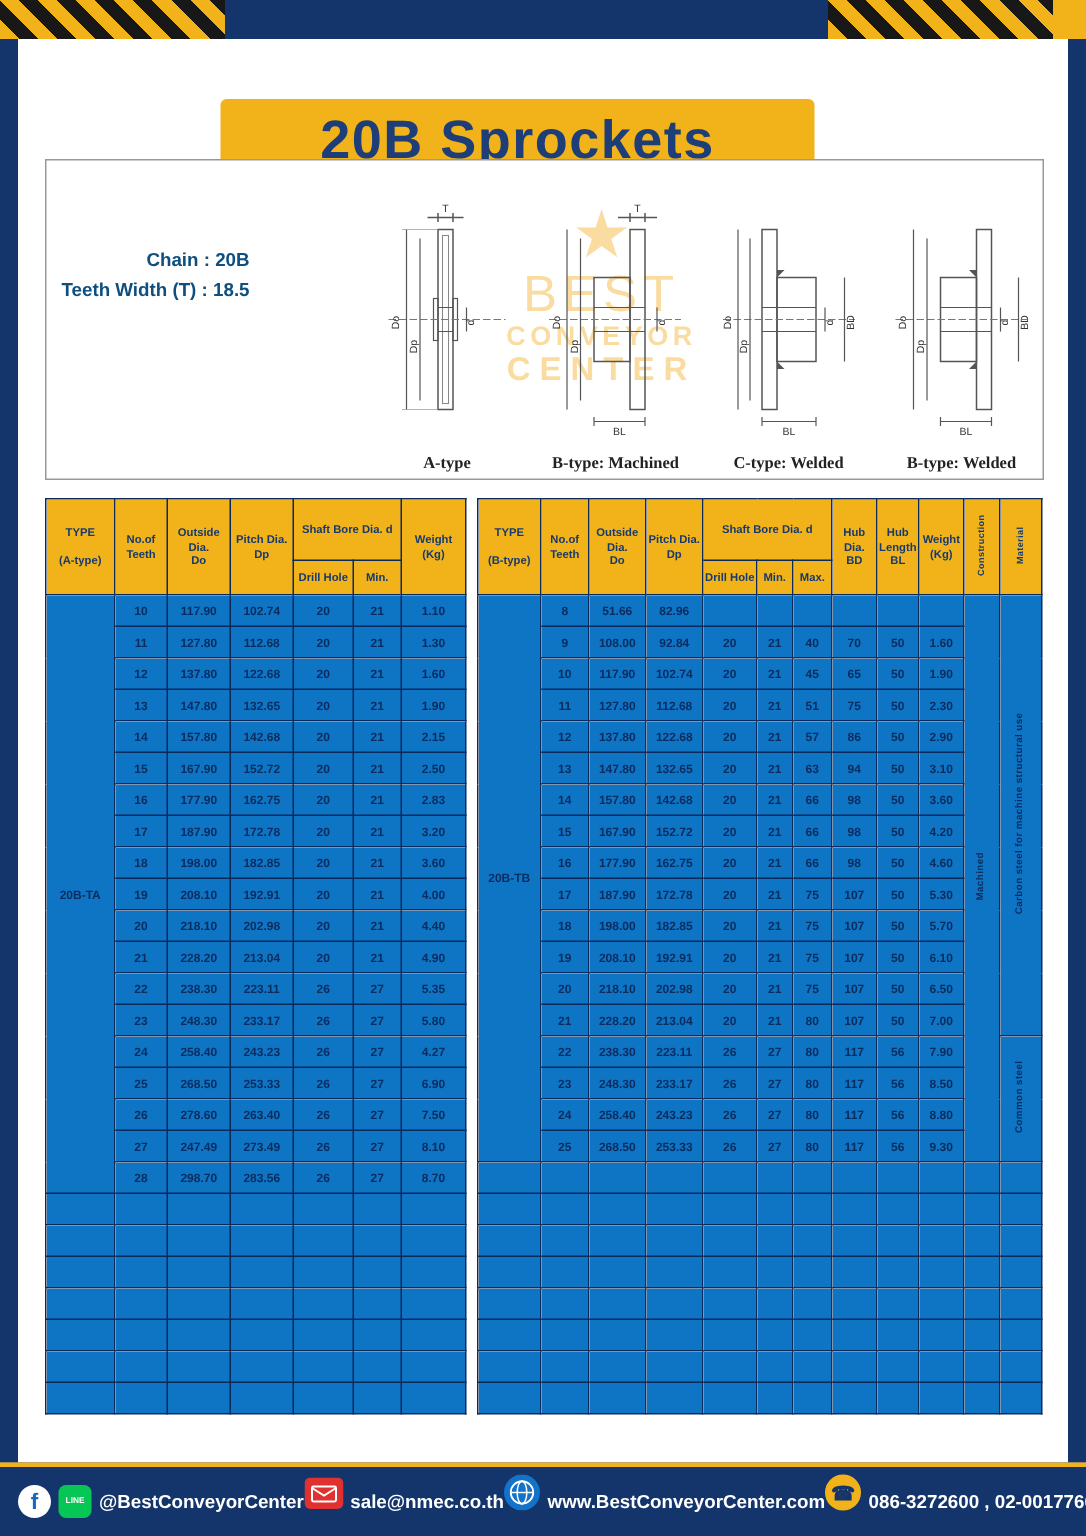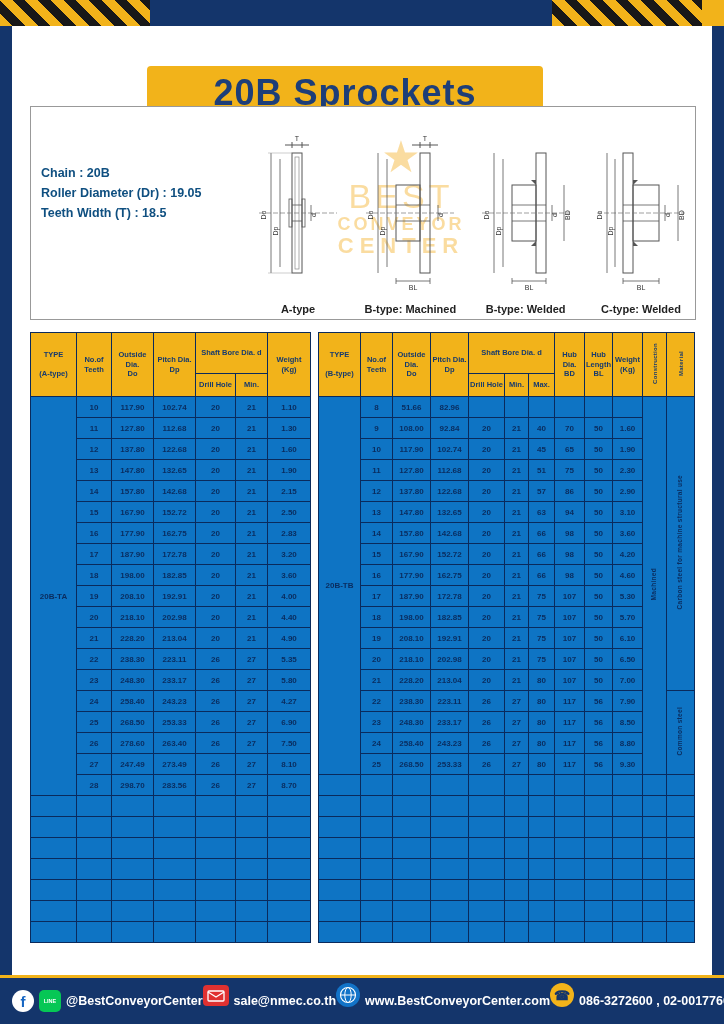--- a/index.html
+++ b/index.html
@@ -11,31 +11,31 @@
   .hazard-right{position:absolute;right:22px;top:0;width:150px;height:26px;}
   .corner-yellow{position:absolute;right:0;top:0;width:22px;height:26px;background:#f2b31a;}
   .side-bar{position:absolute;top:26px;bottom:49px;width:12px;background:#14356b;}
   .side-left{left:0;} .side-right{right:0;}
 
   .title-banner{position:absolute;top:38px;left:147px;width:396px;height:54px;background:#f2b31a;border-radius:4px;display:flex;align-items:center;justify-content:center;margin-top:28px;}
   .title-banner span{font-size:36px;font-weight:bold;color:#1d3e78;letter-spacing:1px;}
 
   .info-panel{position:absolute;top:106px;left:30px;width:664px;height:212px;border:1px solid #999;background:#fff;}
   .specs{position:absolute;left:10px;top:56px;z-index:2;}
-  .spec-line{font-size:12.5px;font-weight:bold;color:#0f4f80;line-height:20px;white-space:nowrap;}
+  .spec-line{font-size:12.5px;font-weight:bold;color:#0f4f80;line-height:20px;white-space:nowrap;text-align:right;}
 
   .watermark{position:absolute;left:240px;top:28px;width:260px;text-align:center;color:rgba(243,178,45,0.45);z-index:0;}
   .watermark .wm-star{font-size:44px;line-height:1;display:block;}
   .watermark .wm1{font-size:34px;font-weight:normal;letter-spacing:4px;line-height:1.05;}
   .watermark .wm2{font-size:18px;font-weight:bold;letter-spacing:3px;line-height:1.1;}
   .watermark .wm3{font-size:22px;font-weight:bold;letter-spacing:6px;line-height:1.1;}
 
   .drawings{position:absolute;left:222px;top:8px;right:6px;bottom:4px;display:flex;justify-content:space-between;align-items:flex-end;z-index:1;}
   .drawing{display:flex;flex-direction:column;align-items:center;}
-  .drawing-label{font-size:11px;font-weight:bold;color:#222;margin-top:12px;white-space:nowrap;}
+  .drawing-label{font-size:11px;font-weight:bold;color:#222;margin-top:12px;white-space:nowrap;font-family:Liberation Serif, serif;}
   .drawing svg{display:block;}
   .dim-text{font-size:7px;fill:#333;font-family:"Liberation Sans",sans-serif;}
 
   .data-table{border-collapse:collapse;table-layout:fixed;position:absolute;top:332px;}
   .table-left{left:30px;width:280px;}
   .table-right{left:318px;width:376px;}
   .data-table th,.data-table td{border:1px solid #0a2a5c;overflow:hidden;}
   .data-table th{background:#f2b31a;color:#163a6e;font-size:7.5px;font-weight:bold;white-space:pre-line;padding:1px 0;line-height:1.3;text-align:center;vertical-align:middle;}
   .data-table thead tr:first-child th{height:38px;}
   .data-table thead tr:last-child th{height:20px;}
@@ -72,21 +72,20 @@
 <div class="info-panel">
   <div class="watermark">
     <span class="wm-star">★</span>
     <div class="wm1">BEST</div>
     <div class="wm2">CONVEYOR</div>
     <div class="wm3">CENTER</div>
   </div>
 
   <div class="specs">
     <div class="spec-line">Chain  :  20B</div>
-    <div class="spec-line">Roller Diameter (Dr)  :  19.05</div>
     <div class="spec-line">Teeth Width (T)  :  18.5</div>
   </div>
 
   <div class="drawings">
 
     <div class="drawing">
       <svg width="90" height="158" viewBox="0 0 90 158">
         <text class="dim-text" x="44" y="8" text-anchor="middle">T</text>
         <line x1="32" y1="12" x2="56" y2="12" stroke="#555" stroke-width="1"></line>
         <line x1="39" y1="9" x2="39" y2="15" stroke="#555" stroke-width="1"></line>
@@ -130,20 +129,45 @@
         <line x1="34" y1="148" x2="68" y2="148" stroke="#555" stroke-width="0.8"></line>
         <line x1="34" y1="145" x2="34" y2="151" stroke="#555" stroke-width="0.8"></line>
         <line x1="68" y1="145" x2="68" y2="151" stroke="#555" stroke-width="0.8"></line>
         <text class="dim-text" x="51" y="157" text-anchor="middle">BL</text>
       </svg>
       <div class="drawing-label">B-type: Machined</div>
     </div>
 
     <div class="drawing">
       <svg width="96" height="158" viewBox="0 0 96 158">
+        <rect x="30" y="20" width="10" height="120" fill="none" stroke="#555" stroke-width="1"></rect>
+        <rect x="40" y="52" width="26" height="56" fill="none" stroke="#555" stroke-width="1"></rect>
+        <polygon points="40,52 45,47 40,47" fill="#555"></polygon>
+        <polygon points="40,108 45,113 40,113" fill="#555"></polygon>
+        <line x1="30" y1="72" x2="66" y2="72" stroke="#555" stroke-width="0.8"></line>
+        <line x1="30" y1="88" x2="66" y2="88" stroke="#555" stroke-width="0.8"></line>
+        <line x1="4" y1="80" x2="92" y2="80" stroke="#777" stroke-width="0.7" stroke-dasharray="5 2"></line>
+        <line x1="14" y1="20" x2="14" y2="140" stroke="#555" stroke-width="0.8"></line>
+        <text class="dim-text" x="9" y="82" transform="rotate(-90 9 82)" text-anchor="middle">Do</text>
+        <line x1="22" y1="26" x2="22" y2="134" stroke="#555" stroke-width="0.8"></line>
+        <text class="dim-text" x="20" y="98" transform="rotate(-90 20 98)" text-anchor="middle">Dp</text>
+        <line x1="72" y1="72" x2="72" y2="88" stroke="#555" stroke-width="0.8"></line>
+        <text class="dim-text" x="77" y="82" transform="rotate(-90 77 82)" text-anchor="middle">d</text>
+        <line x1="85" y1="52" x2="85" y2="108" stroke="#555" stroke-width="0.8"></line>
+        <text class="dim-text" x="91" y="82" transform="rotate(-90 91 82)" text-anchor="middle">BD</text>
+        <line x1="30" y1="148" x2="66" y2="148" stroke="#555" stroke-width="0.8"></line>
+        <line x1="30" y1="145" x2="30" y2="151" stroke="#555" stroke-width="0.8"></line>
+        <line x1="66" y1="145" x2="66" y2="151" stroke="#555" stroke-width="0.8"></line>
+        <text class="dim-text" x="48" y="157" text-anchor="middle">BL</text>
+      </svg>
+      <div class="drawing-label">C-type: Welded</div>
+    </div>
+
+    <div class="drawing">
+      <svg width="96" height="158" viewBox="0 0 96 158">
         <rect x="58" y="20" width="10" height="120" fill="none" stroke="#555" stroke-width="1"></rect>
         <rect x="34" y="52" width="24" height="56" fill="none" stroke="#555" stroke-width="1"></rect>
         <polygon points="58,52 53,47 58,47" fill="#555"></polygon>
         <polygon points="58,108 53,113 58,113" fill="#555"></polygon>
         <line x1="34" y1="72" x2="68" y2="72" stroke="#555" stroke-width="0.8"></line>
         <line x1="34" y1="88" x2="68" y2="88" stroke="#555" stroke-width="0.8"></line>
         <line x1="4" y1="80" x2="92" y2="80" stroke="#777" stroke-width="0.7" stroke-dasharray="5 2"></line>
         <line x1="16" y1="20" x2="16" y2="140" stroke="#555" stroke-width="0.8"></line>
         <text class="dim-text" x="11" y="82" transform="rotate(-90 11 82)" text-anchor="middle">Do</text>
         <line x1="25" y1="26" x2="25" y2="134" stroke="#555" stroke-width="0.8"></line>
@@ -151,45 +175,20 @@
         <line x1="74" y1="72" x2="74" y2="88" stroke="#555" stroke-width="0.8"></line>
         <text class="dim-text" x="79" y="82" transform="rotate(-90 79 82)" text-anchor="middle">d</text>
         <line x1="86" y1="52" x2="86" y2="108" stroke="#555" stroke-width="0.8"></line>
         <text class="dim-text" x="92" y="82" transform="rotate(-90 92 82)" text-anchor="middle">BD</text>
         <line x1="34" y1="148" x2="68" y2="148" stroke="#555" stroke-width="0.8"></line>
         <line x1="34" y1="145" x2="34" y2="151" stroke="#555" stroke-width="0.8"></line>
         <line x1="68" y1="145" x2="68" y2="151" stroke="#555" stroke-width="0.8"></line>
         <text class="dim-text" x="51" y="157" text-anchor="middle">BL</text>
       </svg>
       <div class="drawing-label">B-type: Welded</div>
-    </div>
-
-    <div class="drawing">
-      <svg width="96" height="158" viewBox="0 0 96 158">
-        <rect x="30" y="20" width="10" height="120" fill="none" stroke="#555" stroke-width="1"></rect>
-        <rect x="40" y="52" width="26" height="56" fill="none" stroke="#555" stroke-width="1"></rect>
-        <polygon points="40,52 45,47 40,47" fill="#555"></polygon>
-        <polygon points="40,108 45,113 40,113" fill="#555"></polygon>
-        <line x1="30" y1="72" x2="66" y2="72" stroke="#555" stroke-width="0.8"></line>
-        <line x1="30" y1="88" x2="66" y2="88" stroke="#555" stroke-width="0.8"></line>
-        <line x1="4" y1="80" x2="92" y2="80" stroke="#777" stroke-width="0.7" stroke-dasharray="5 2"></line>
-        <line x1="14" y1="20" x2="14" y2="140" stroke="#555" stroke-width="0.8"></line>
-        <text class="dim-text" x="9" y="82" transform="rotate(-90 9 82)" text-anchor="middle">Do</text>
-        <line x1="22" y1="26" x2="22" y2="134" stroke="#555" stroke-width="0.8"></line>
-        <text class="dim-text" x="20" y="98" transform="rotate(-90 20 98)" text-anchor="middle">Dp</text>
-        <line x1="72" y1="72" x2="72" y2="88" stroke="#555" stroke-width="0.8"></line>
-        <text class="dim-text" x="77" y="82" transform="rotate(-90 77 82)" text-anchor="middle">d</text>
-        <line x1="85" y1="52" x2="85" y2="108" stroke="#555" stroke-width="0.8"></line>
-        <text class="dim-text" x="91" y="82" transform="rotate(-90 91 82)" text-anchor="middle">BD</text>
-        <line x1="30" y1="148" x2="66" y2="148" stroke="#555" stroke-width="0.8"></line>
-        <line x1="30" y1="145" x2="30" y2="151" stroke="#555" stroke-width="0.8"></line>
-        <line x1="66" y1="145" x2="66" y2="151" stroke="#555" stroke-width="0.8"></line>
-        <text class="dim-text" x="48" y="157" text-anchor="middle">BL</text>
-      </svg>
-      <div class="drawing-label">C-type: Welded</div>
     </div>
 
   </div>
 </div>
 
 <table class="data-table table-left">
   <colgroup>
     <col style="width:46px">
       <col style="width:35px">
       <col style="width:42px">

